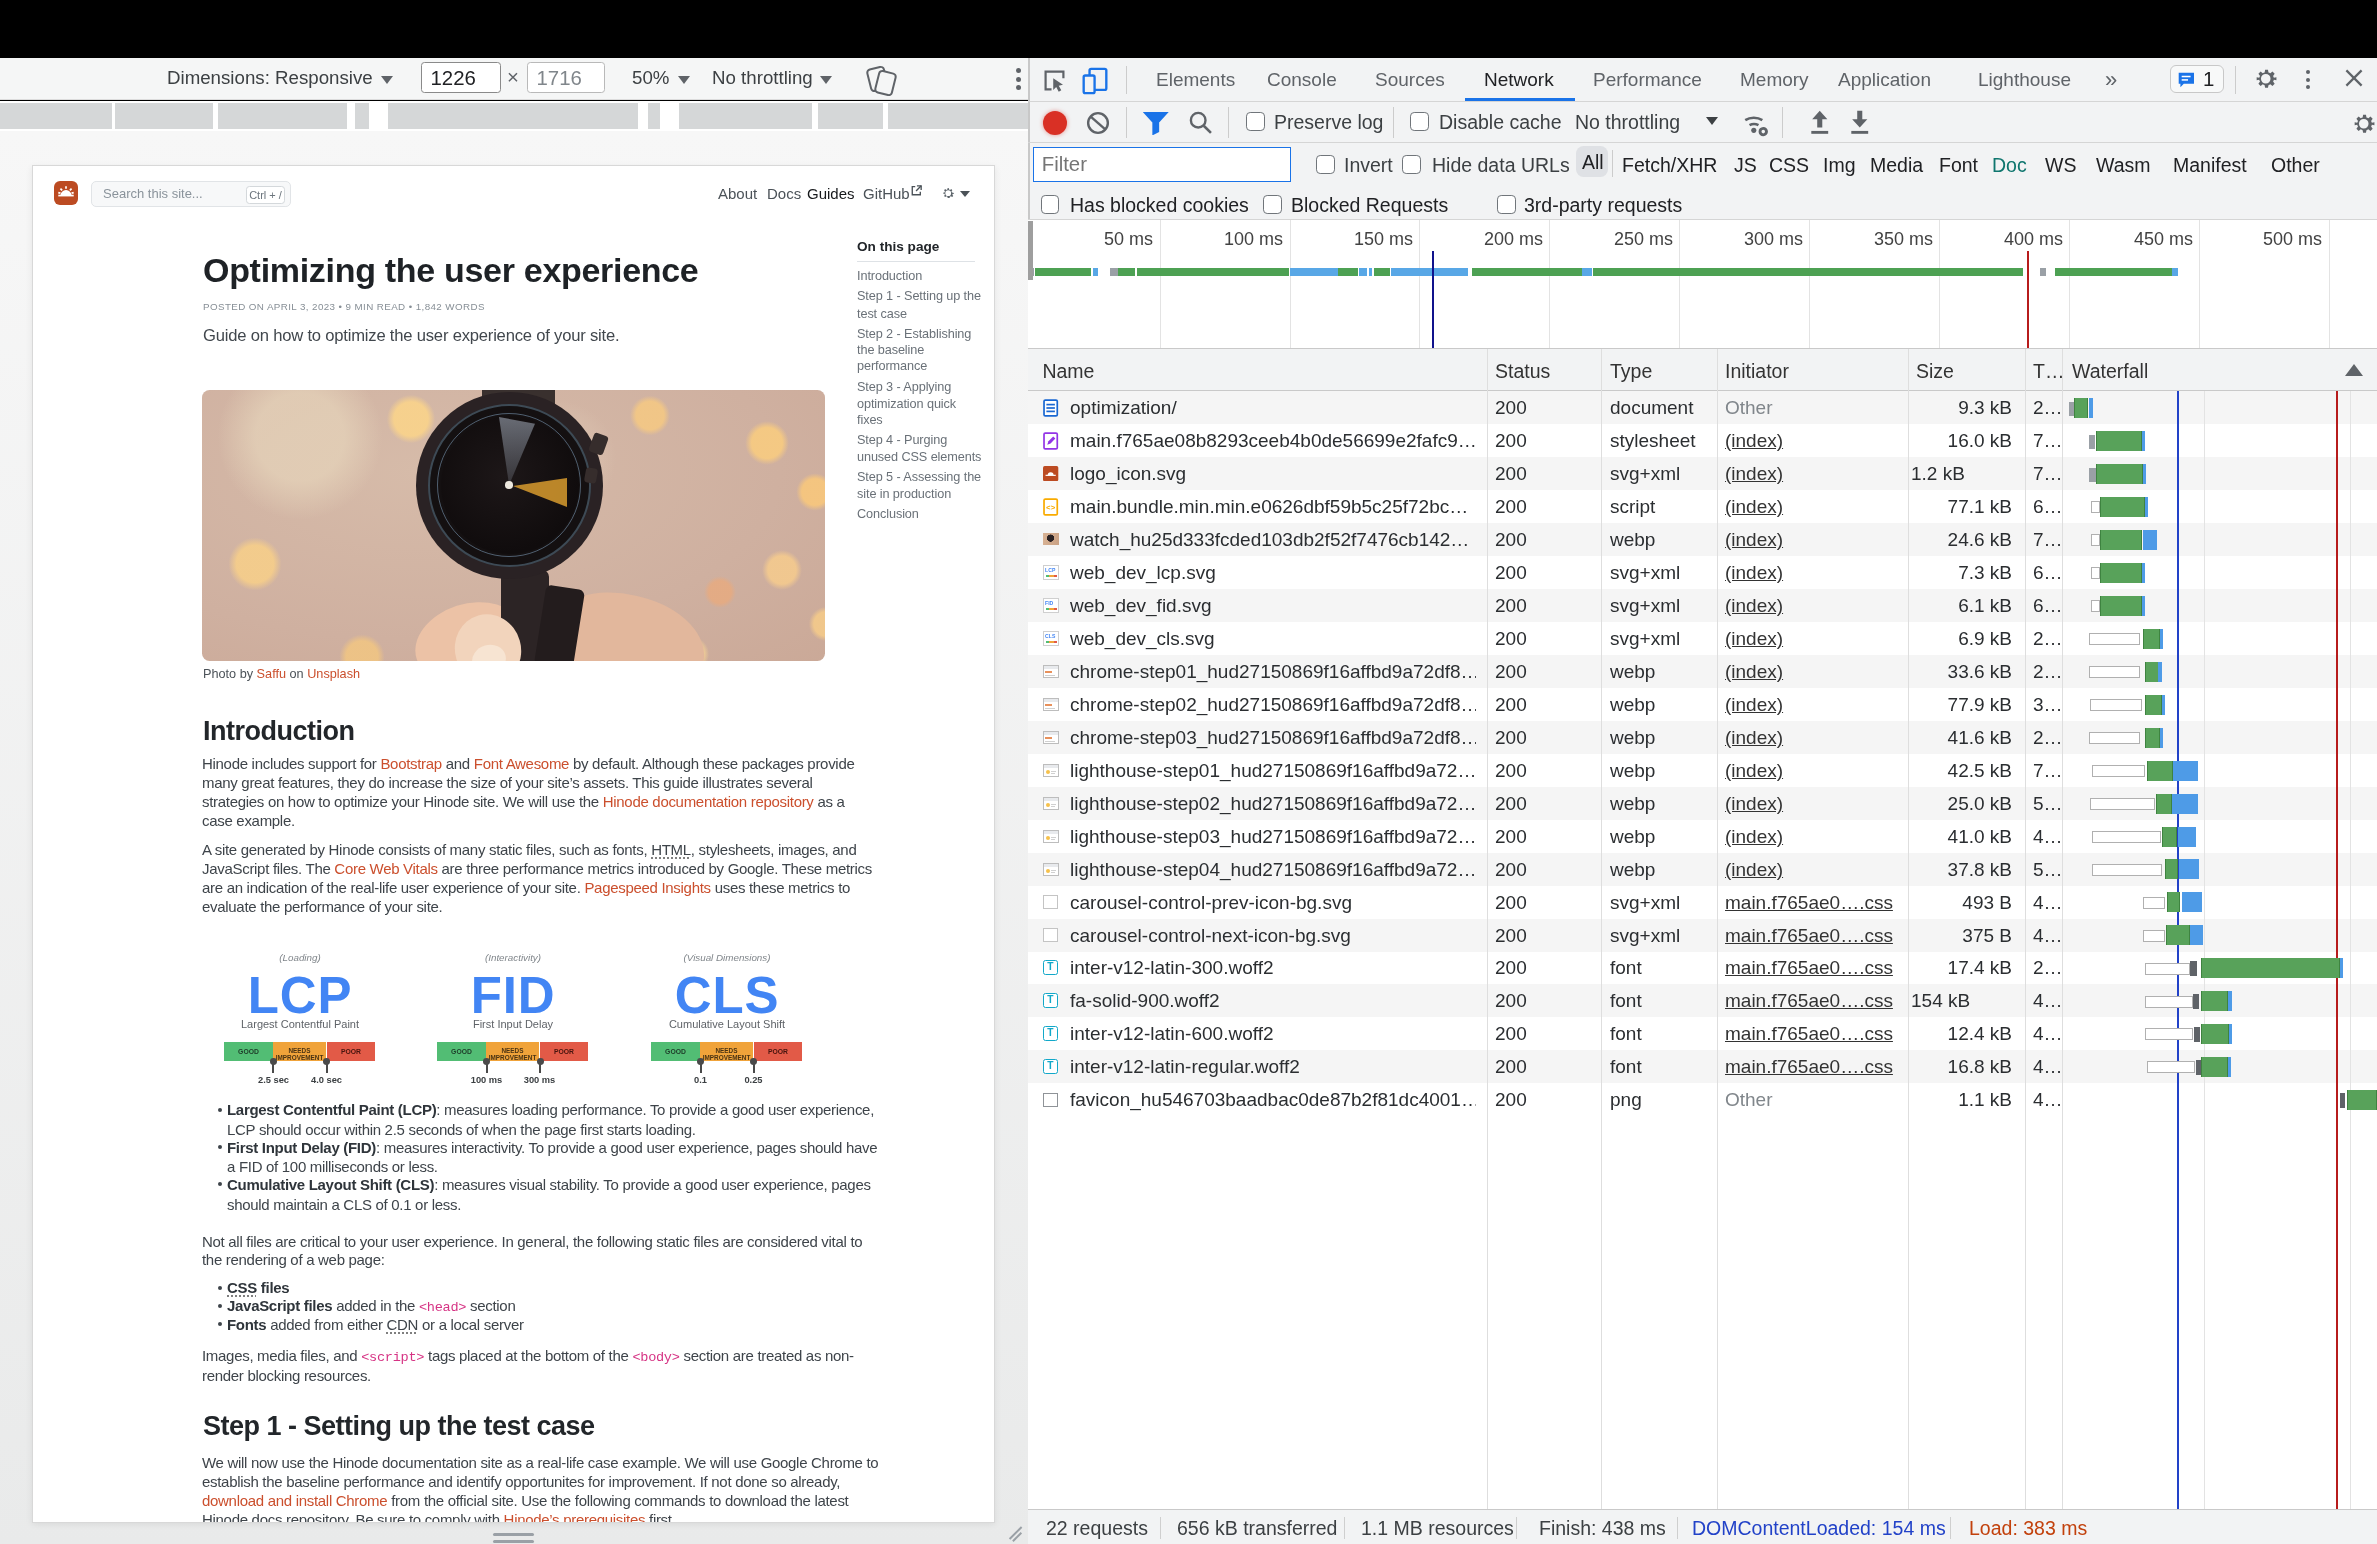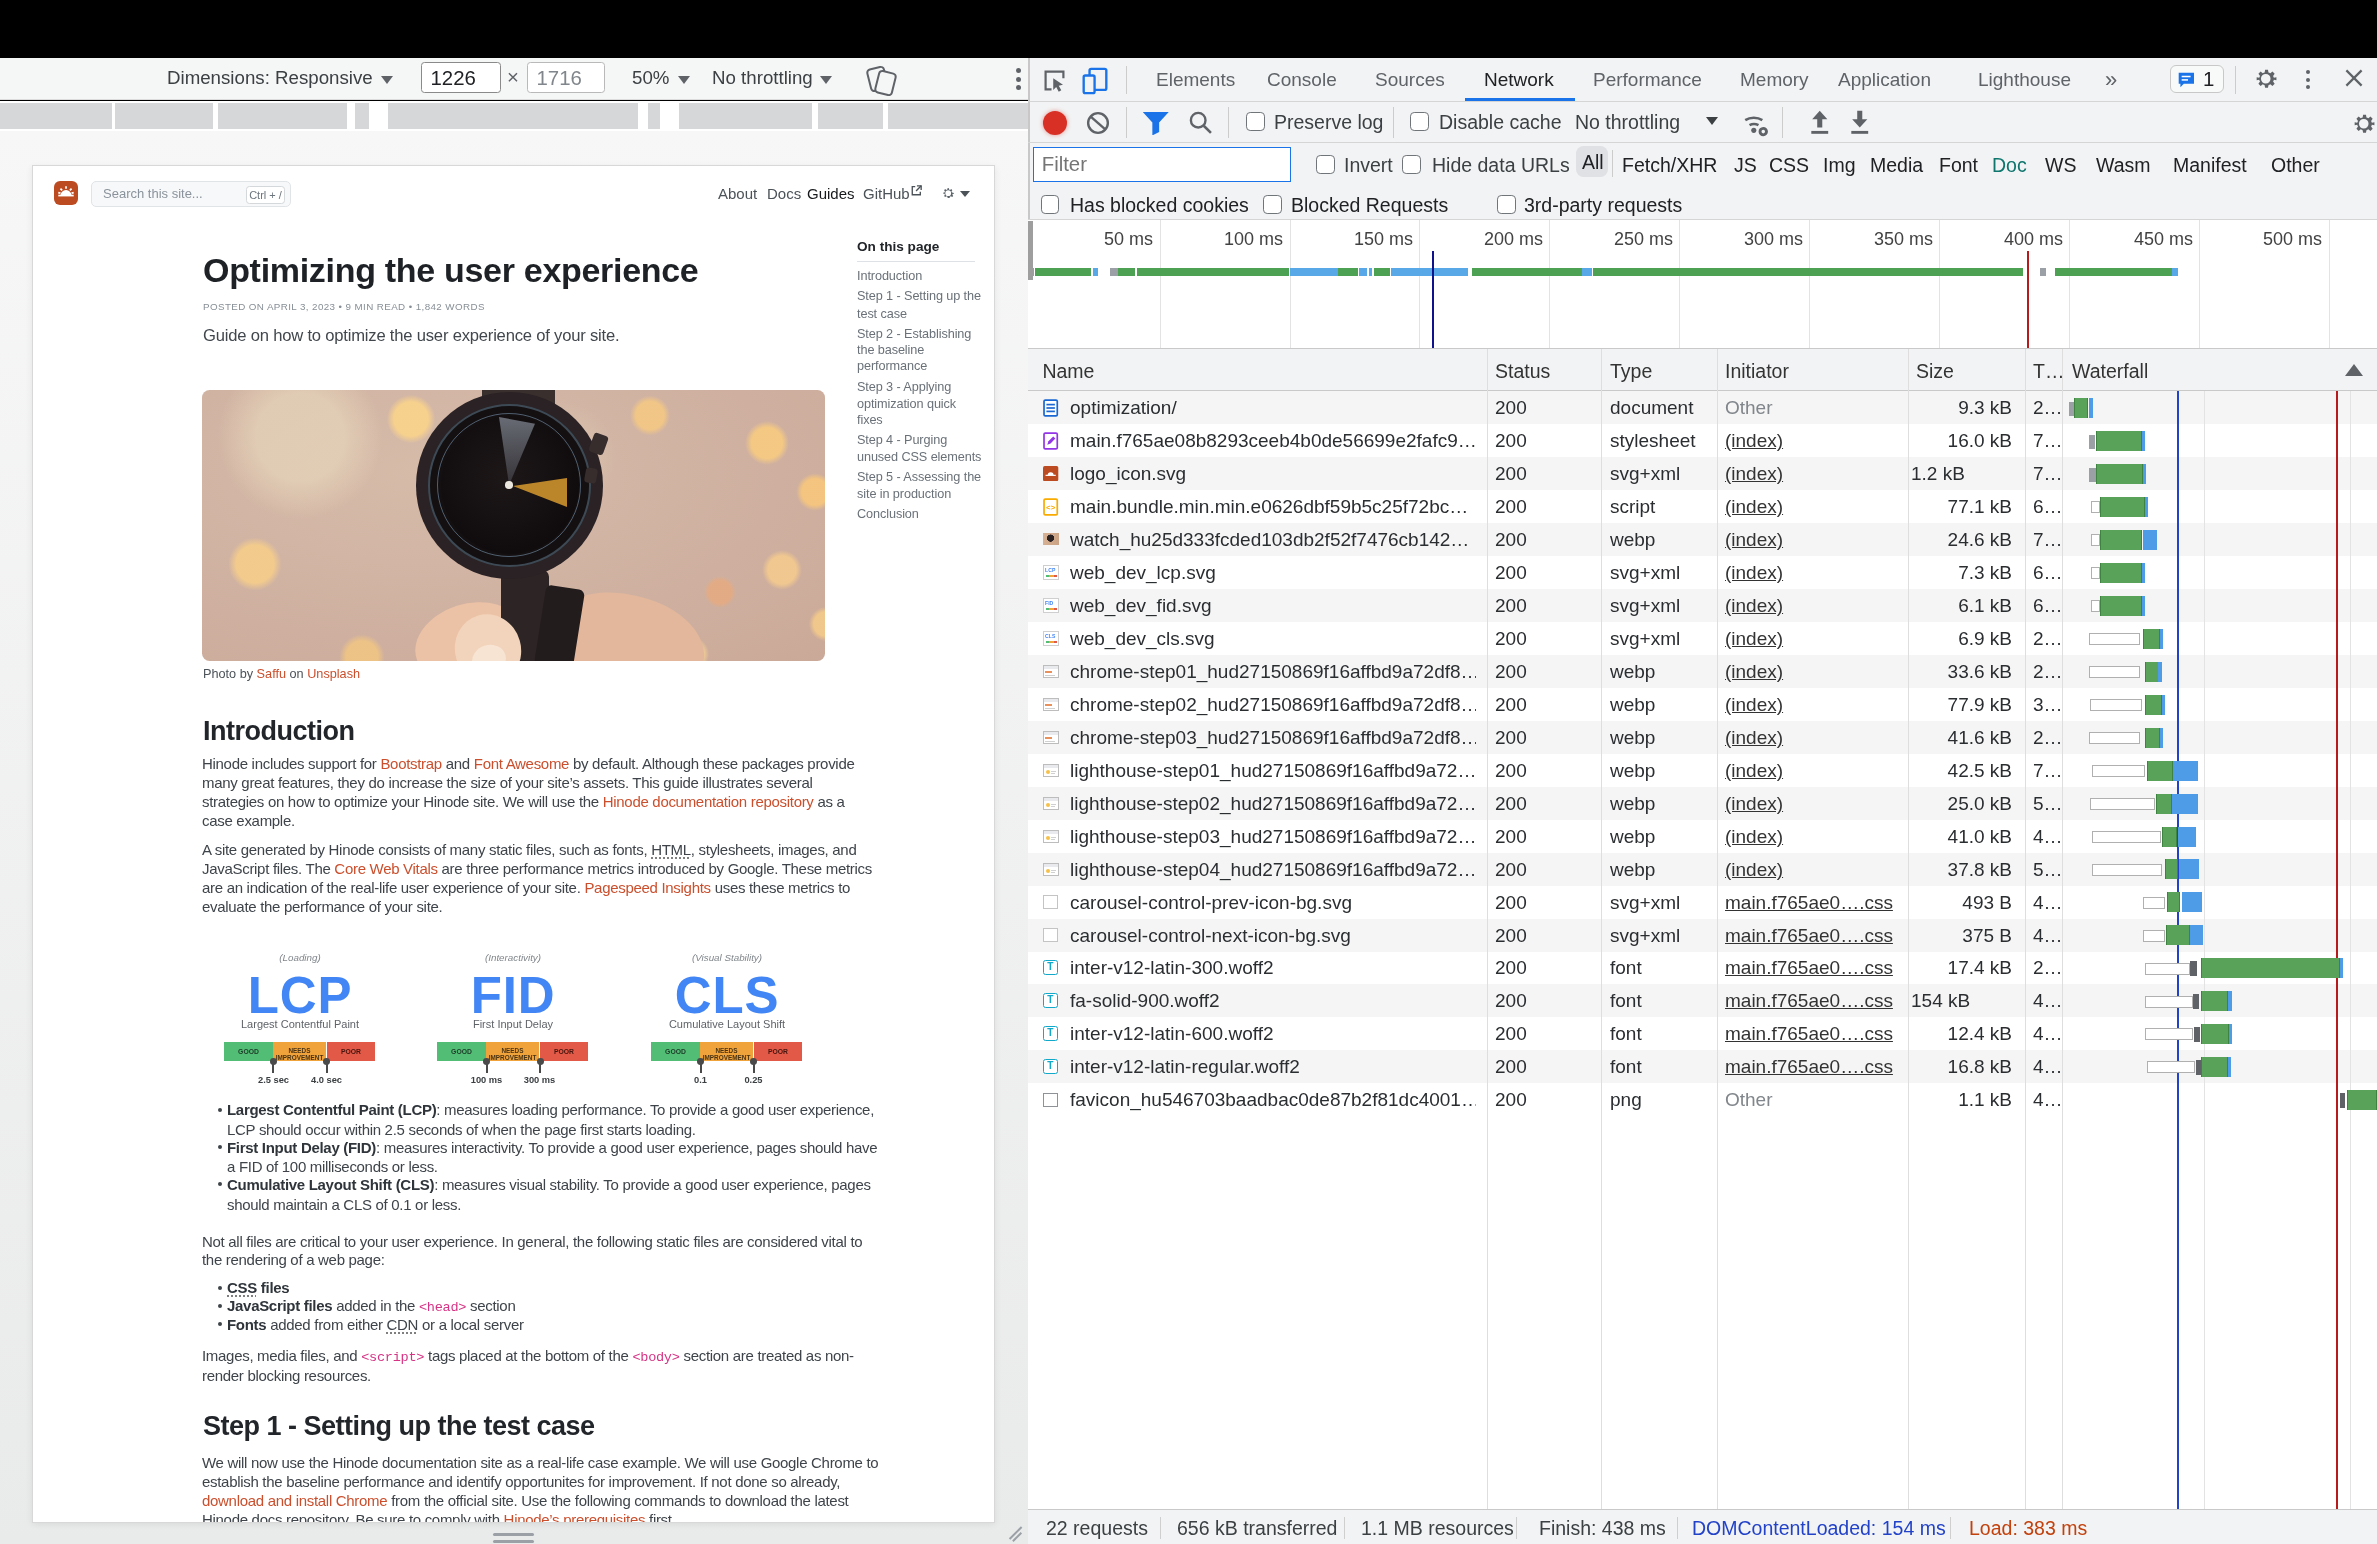--- a/index.html
+++ b/index.html
@@ -177,21 +177,21 @@
 <div class="a" style="left:507px;top:876px;width:48px;height:18.7px;background:#e25a47"></div>
 <div class="a" style="left:404px;top:882px;width:49px;text-align:center;font-size:6.8px;font-weight:bold;color:#1d3a28">GOOD</div>
 <div class="a" style="left:453px;top:879px;width:53px;text-align:center;font-size:6.4px;font-weight:bold;color:#4a3313;line-height:7.2px;padding-top:1.7px">NEEDS<br>IMPROVEMENT</div>
 <div class="a" style="left:507px;top:882px;width:48px;text-align:center;font-size:6.8px;font-weight:bold;color:#45140e">POOR</div>
 <div class="a" style="left:450px;top:892px;width:6.8px;height:6.8px;border-radius:3.4px;background:#4a4a4a"></div>
 <div class="a" style="left:453px;top:895px;width:1.7px;height:12px;background:#4a4a4a"></div>
 <div class="a" style="left:411px;top:909px;width:85px;text-align:center;font-size:9.3px;font-weight:bold;color:#3c4043">100 ms</div>
 <div class="a" style="left:504px;top:892px;width:6.8px;height:6.8px;border-radius:3.4px;background:#4a4a4a"></div>
 <div class="a" style="left:506px;top:895px;width:1.7px;height:12px;background:#4a4a4a"></div>
 <div class="a" style="left:464px;top:909px;width:85px;text-align:center;font-size:9.3px;font-weight:bold;color:#3c4043">300 ms</div>
-<div class="a" style="left:626px;top:786px;width:136px;text-align:center;font-size:9.8px;color:#80868b;font-style:italic">(Visual Stability)</div>
+<div class="a" style="left:626px;top:786px;width:136px;text-align:center;font-size:9.8px;color:#80868b;font-style:italic">(Visual Dimensions)</div>
 <div class="a" style="left:592px;top:800px;width:204px;text-align:center;font-size:51px;font-weight:bold;color:#4285f4;letter-spacing:0.8px">CLS</div>
 <div class="a" style="left:575px;top:852px;width:238px;text-align:center;font-size:11px;color:#5f6368">Cumulative Layout Shift</div>
 <div class="a" style="left:618px;top:876px;width:49px;height:18.7px;background:#52bd74"></div>
 <div class="a" style="left:667px;top:876px;width:53px;height:18.7px;background:#f0a33a"></div>
 <div class="a" style="left:721px;top:876px;width:48px;height:18.7px;background:#e25a47"></div>
 <div class="a" style="left:618px;top:882px;width:49px;text-align:center;font-size:6.8px;font-weight:bold;color:#1d3a28">GOOD</div>
 <div class="a" style="left:667px;top:879px;width:53px;text-align:center;font-size:6.4px;font-weight:bold;color:#4a3313;line-height:7.2px;padding-top:1.7px">NEEDS<br>IMPROVEMENT</div>
 <div class="a" style="left:721px;top:882px;width:48px;text-align:center;font-size:6.8px;font-weight:bold;color:#45140e">POOR</div>
 <div class="a" style="left:664px;top:892px;width:6.8px;height:6.8px;border-radius:3.4px;background:#4a4a4a"></div>
 <div class="a" style="left:667px;top:895px;width:1.7px;height:12px;background:#4a4a4a"></div>

